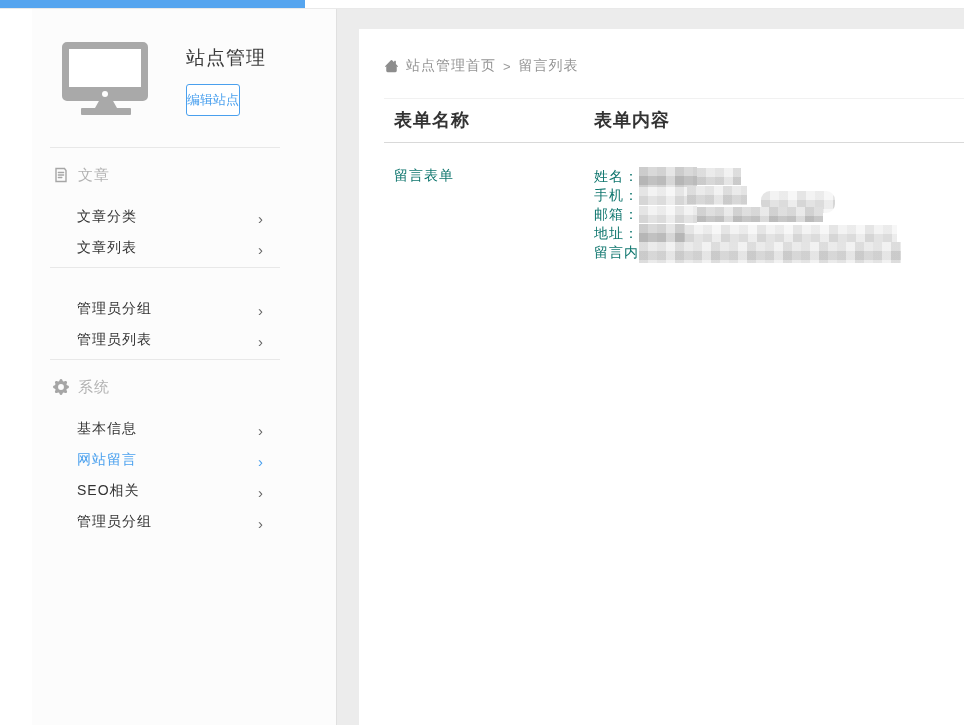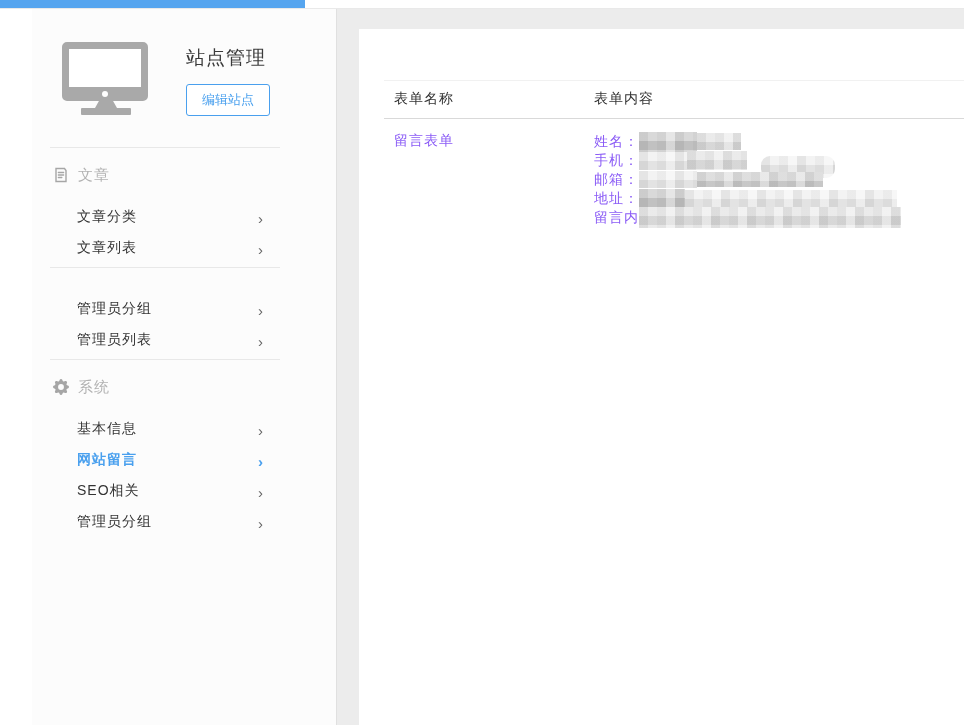--- a/index.html
+++ b/index.html
@@ -17,47 +17,47 @@
   
   .sidebar { width:305px; flex:none; background:#fcfcfc; border-right:1px solid #e0e0e0;margin-left:32px; }
   .site-header { display:flex; padding:33px 0 0 30px; }
   .monitor-wrap { width:88px; flex:none; }
   .monitor { width:86px; height:59px; background:#fff; border:7px solid #a9a9a9; border-bottom:14px solid #a9a9a9; border-radius:5px; position:relative; }
   .monitor-dot { position:absolute; left:50%; bottom:-10px; transform:translateX(-50%); width:6px; height:6px; border-radius:50%; background:#fff; }
   .stand-neck { width:22px; height:7px; background:#a9a9a9; margin:0 auto; clip-path:polygon(18% 0,82% 0,100% 100%,0 100%); }
   .stand-base { width:50px; height:7px; background:#a9a9a9; margin:0 auto; border-radius:1px; }
   .site-meta { margin-left:36px; padding-top:3px; }
   .site-title { font-size:19px; color:#3a3a3a; letter-spacing:1px; }
-  .edit-btn { margin-top:13px; display:inline-block; background:#fff; border:1px solid #4aa0ee; color:#4aa0ee; font-size:13px; padding:6px 15px; border-radius:3px; cursor:pointer; font-family:inherit; }
+  .edit-btn { margin-top:13px; display:inline-block; background:#fff; border:1px solid #4aa0ee; color:#4aa0ee; font-size:13px; padding:6px 0; border-radius:3px; cursor:pointer; font-family:inherit; }
 
   .divider { border-top:1px solid #e8e8e8; margin:0 56px 0 18px; }
   .divider.first { margin-top:31px; }
 
   .side-section { padding:13px 0 10px; }
   .section-head { display:flex; align-items:center; height:28px; padding-left:21px; }
   .section-head .s-icon { width:17px; height:17px; flex:none; display:flex; align-items:center; }
   .section-head .s-label { margin-left:8px; font-size:15px; color:#b2b2b2; letter-spacing:1px; }
   .side-list { margin-top:6px; }
   .side-item { height:31px; display:flex; align-items:flex-end; justify-content:space-between; padding:0 72px 0 45px; font-size:14px; color:#333; cursor:pointer; letter-spacing:1px; }
   .side-item .chev { font-size:15px; color:#666; line-height:1; }
-  .side-item.active { color:#4aa0ee;font-weight:bold; }
+  .side-item.active { color:#4aa0ee; }
   .side-item.active .chev { color:#4aa0ee; }
 
   
   .main { flex:1; background:#ececec; padding:20px 0 0 22px; min-width:0; }
   .card { background:#fff; height:100%; padding:28px 0 0 25px; }
 
   .breadcrumb { display:flex; align-items:center; font-size:14px; color:#949494; letter-spacing:1px; }
   .breadcrumb .home-ic { margin-right:7px; display:flex; }
   .breadcrumb .sep { margin:0 7px; font-size:13px; color:#9a9a9a; }
 
   table.form-table { width:100%; border-collapse:collapse; margin-top:23px; }
-  .form-table th { text-align:left; font-size:14px; color:#333; font-weight:normal; padding:9px 10px 10px; border-top:1px solid #f1f1f1; border-bottom:1px solid #d9d9d9; letter-spacing:1px; }
+  .form-table th { text-align:left; font-size:18px; color:#333; font-weight:bold; padding:9px 10px 10px; border-top:1px solid #f1f1f1; border-bottom:1px solid #d9d9d9; letter-spacing:1px; }
   .form-table th.col-name { width:200px; }
-  .form-table td { vertical-align:top; font-size:14px; color:#8b5cf6; padding:13px 10px; letter-spacing:1px; }
+  .form-table td { vertical-align:top; font-size:14px; color:#0f766e; padding:24px 10px; letter-spacing:1px; }
 
   .cline { display:flex; align-items:center; height:19px; white-space:nowrap; }
   .mosaic { flex:none; background-color:#ddd;
     background-image:
       repeating-linear-gradient(90deg, rgba(0,0,0,.06) 0 9px, rgba(0,0,0,0) 9px 18px, rgba(0,0,0,.03) 18px 27px, rgba(255,255,255,.35) 27px 36px),
       repeating-linear-gradient(180deg, rgba(255,255,255,.28) 0 9px, rgba(0,0,0,.05) 9px 18px);
   }
   .m1 { background-color:#d2d2d2; }
   .m2 { background-color:#e3e3e3; }
   .m3 { background-color:#efefef; }
@@ -158,20 +158,30 @@
             <span>管理员分组</span>
             <span class="chev">›</span>
           </div>
         </div>
       </div>
     </aside>
 
     <main class="main">
       <div class="card">
 
+        <div class="breadcrumb">
+          <span class="home-ic">
+            <svg width="15" height="14" viewBox="0 0 16 16" fill="#8d8d8d">
+              <path d="M8.707 1.5a1 1 0 0 0-1.414 0L.646 8.146a.5.5 0 0 0 .708.708L2 8.207V13.5A1.5 1.5 0 0 0 3.5 15h9a1.5 1.5 0 0 0 1.5-1.5V8.207l.646.647a.5.5 0 0 0 .708-.708L13 5.793V2.5a.5.5 0 0 0-.5-.5h-1a.5.5 0 0 0-.5.5v1.293L8.707 1.5z"></path>
+            </svg>
+          </span>
+          <span class="bc-home">站点管理首页</span>
+          <span class="sep">&gt;</span>
+          <span class="bc-cur">留言列表</span>
+        </div>
 
         <table class="form-table">
           <thead>
             <tr>
               <th class="col-name">表单名称</th>
               <th>表单内容</th>
             </tr>
           </thead>
           <tbody>
             <tr>

